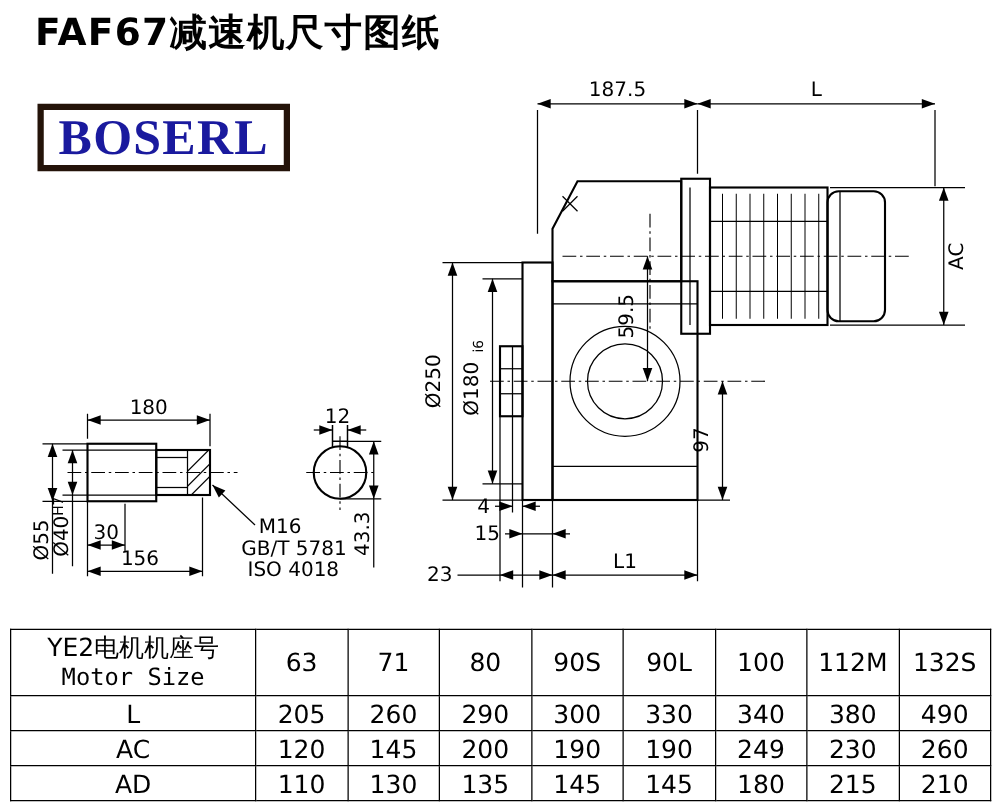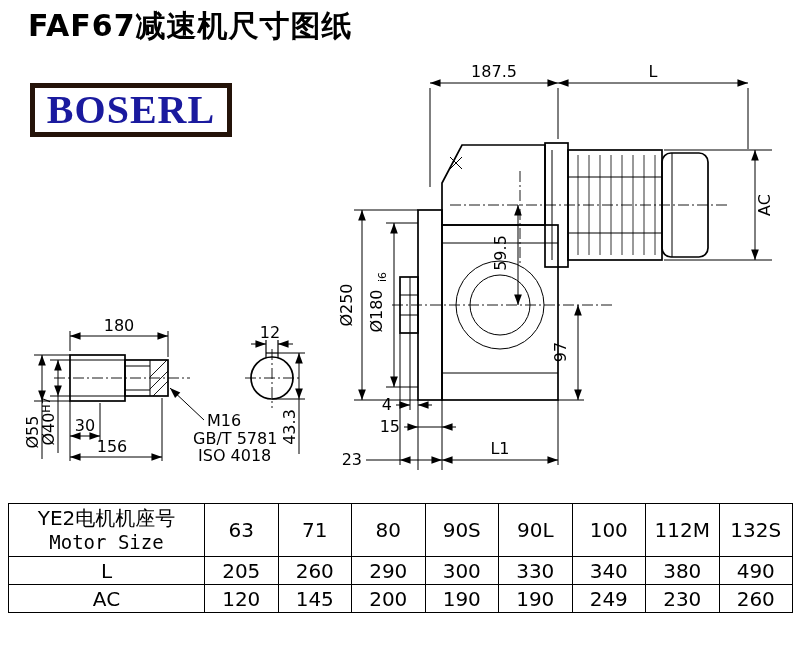--- a/index.html
+++ b/index.html
@@ -249,14 +249,25 @@
       <td>AC</td>
       <td>120</td>
       <td>145</td>
       <td>200</td>
       <td>190</td>
       <td>190</td>
       <td>249</td>
       <td>230</td>
       <td>260</td>
     </tr>
+    <tr>
+      <td>AD</td>
+      <td>110</td>
+      <td>130</td>
+      <td>135</td>
+      <td>145</td>
+      <td>145</td>
+      <td>180</td>
+      <td>215</td>
+      <td>210</td>
+    </tr>
   </tbody>
 </table>
 
 </body></html>

